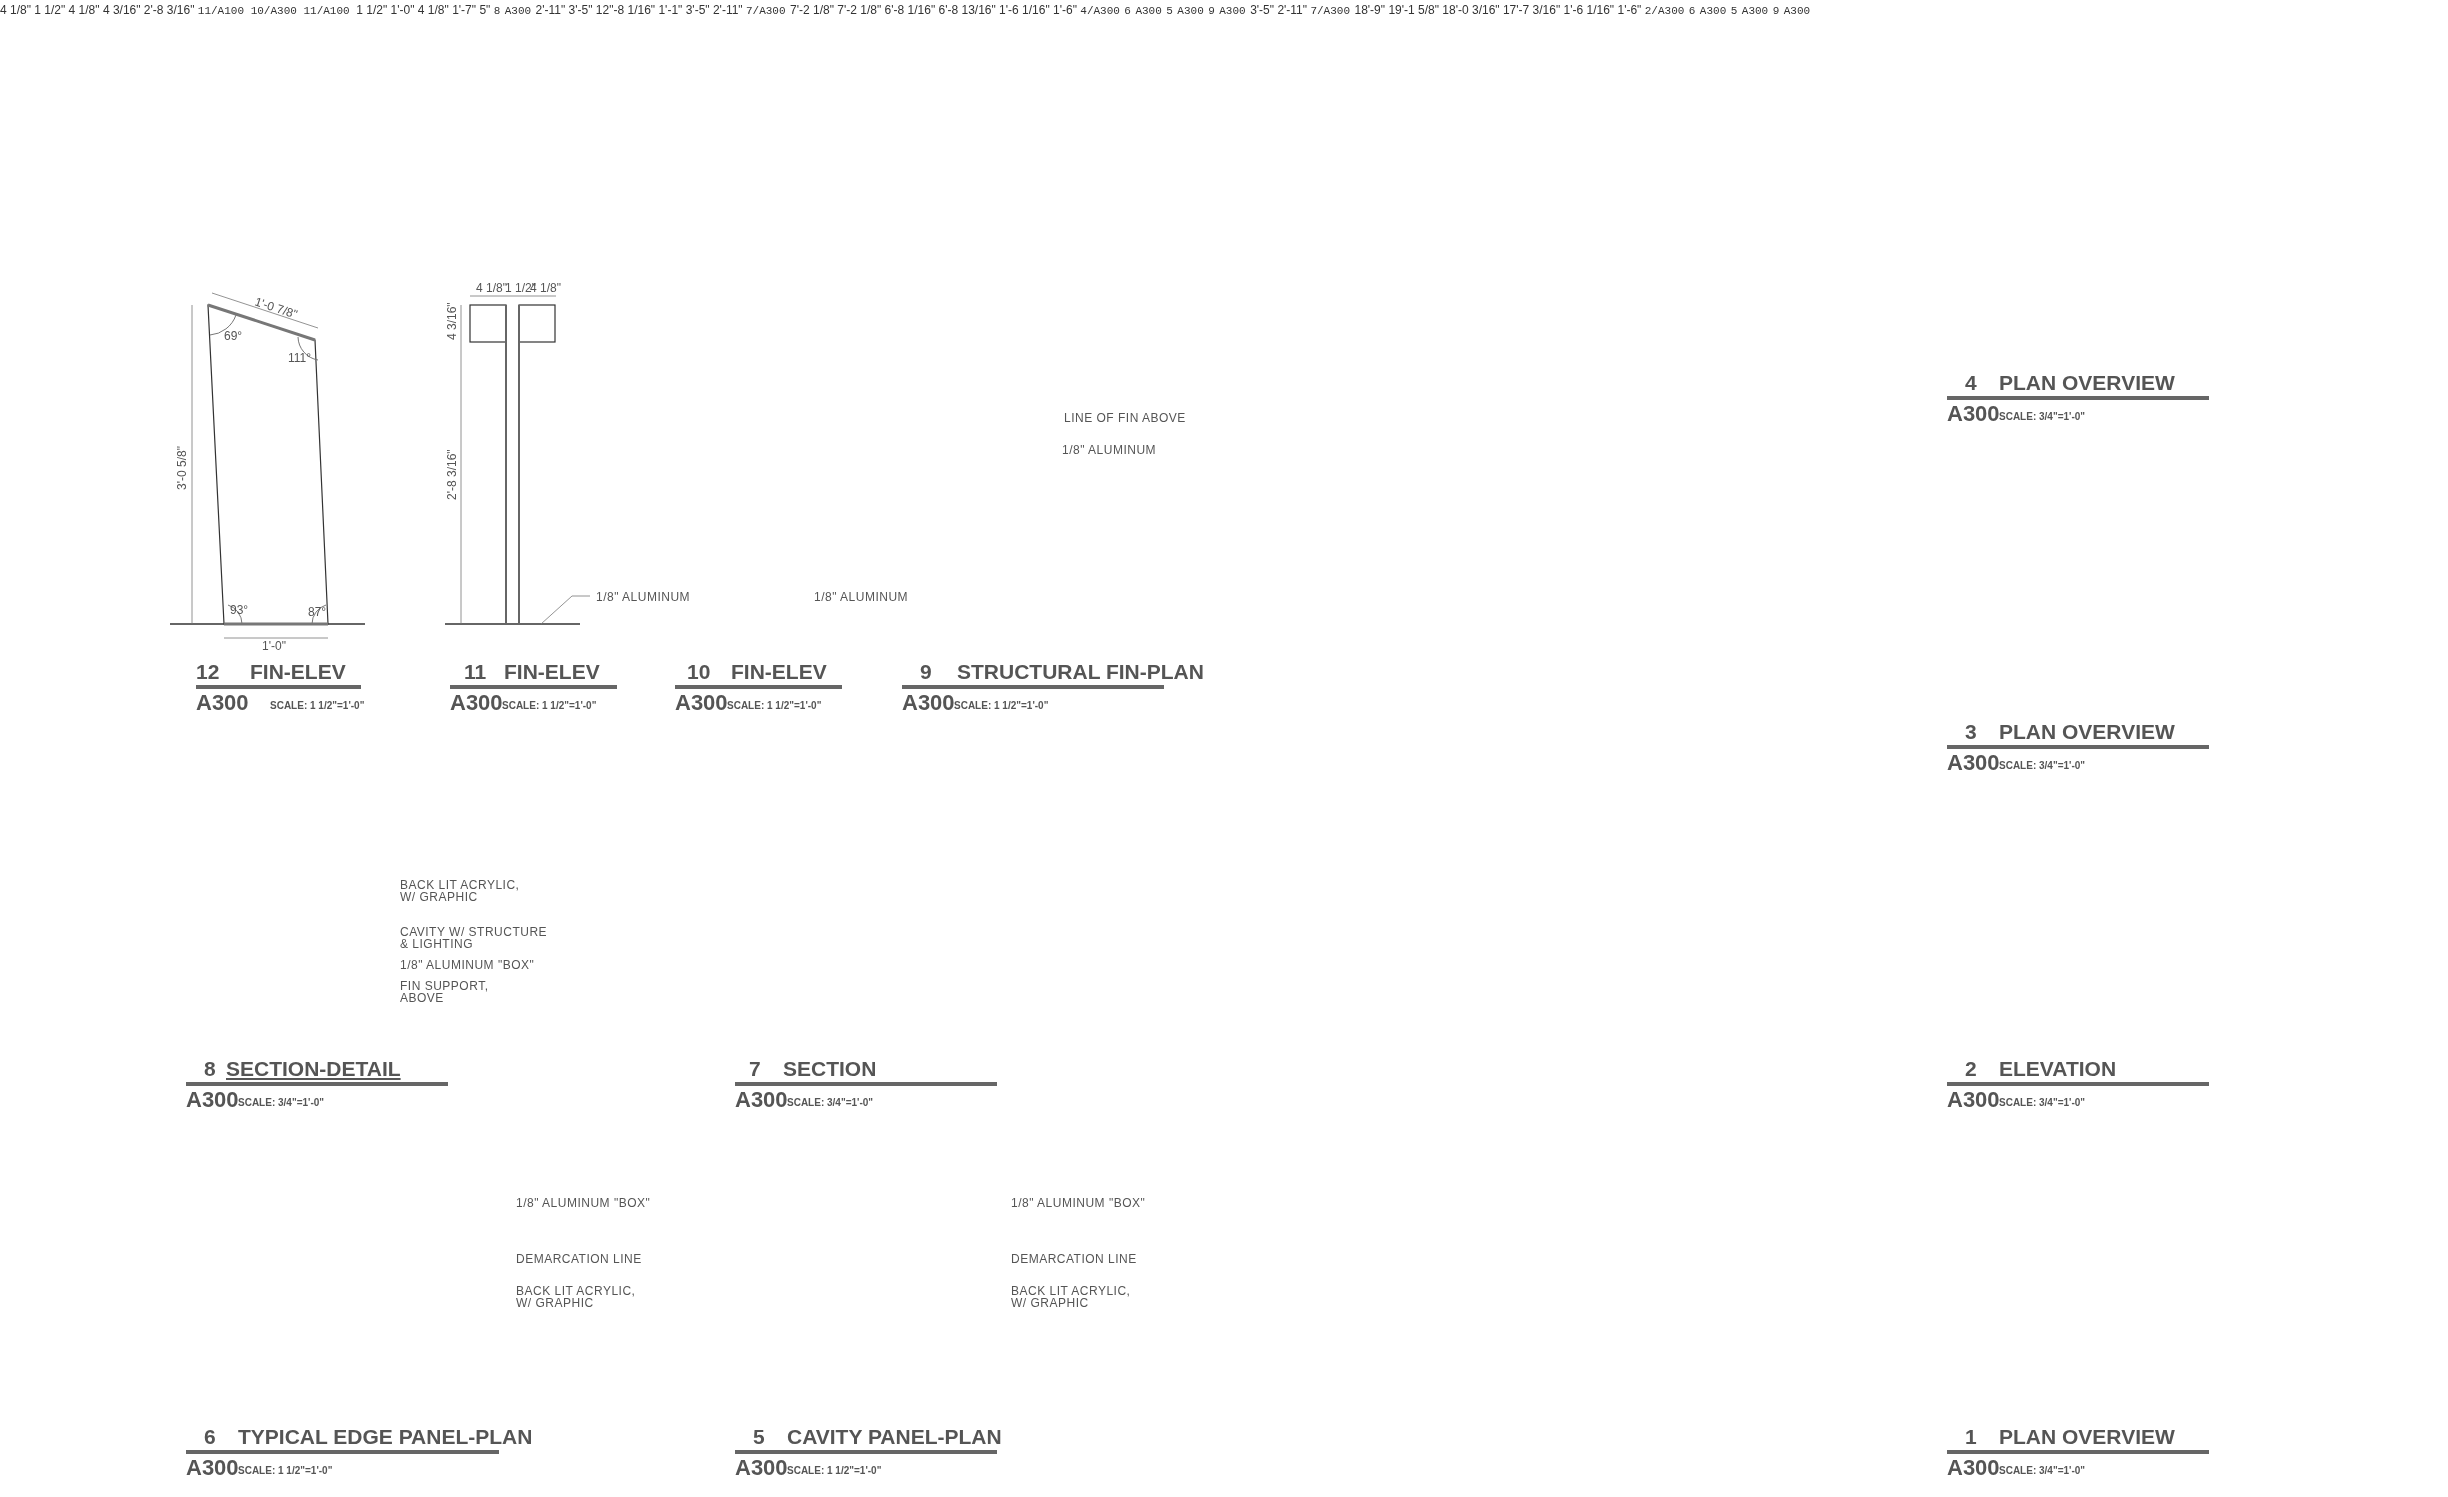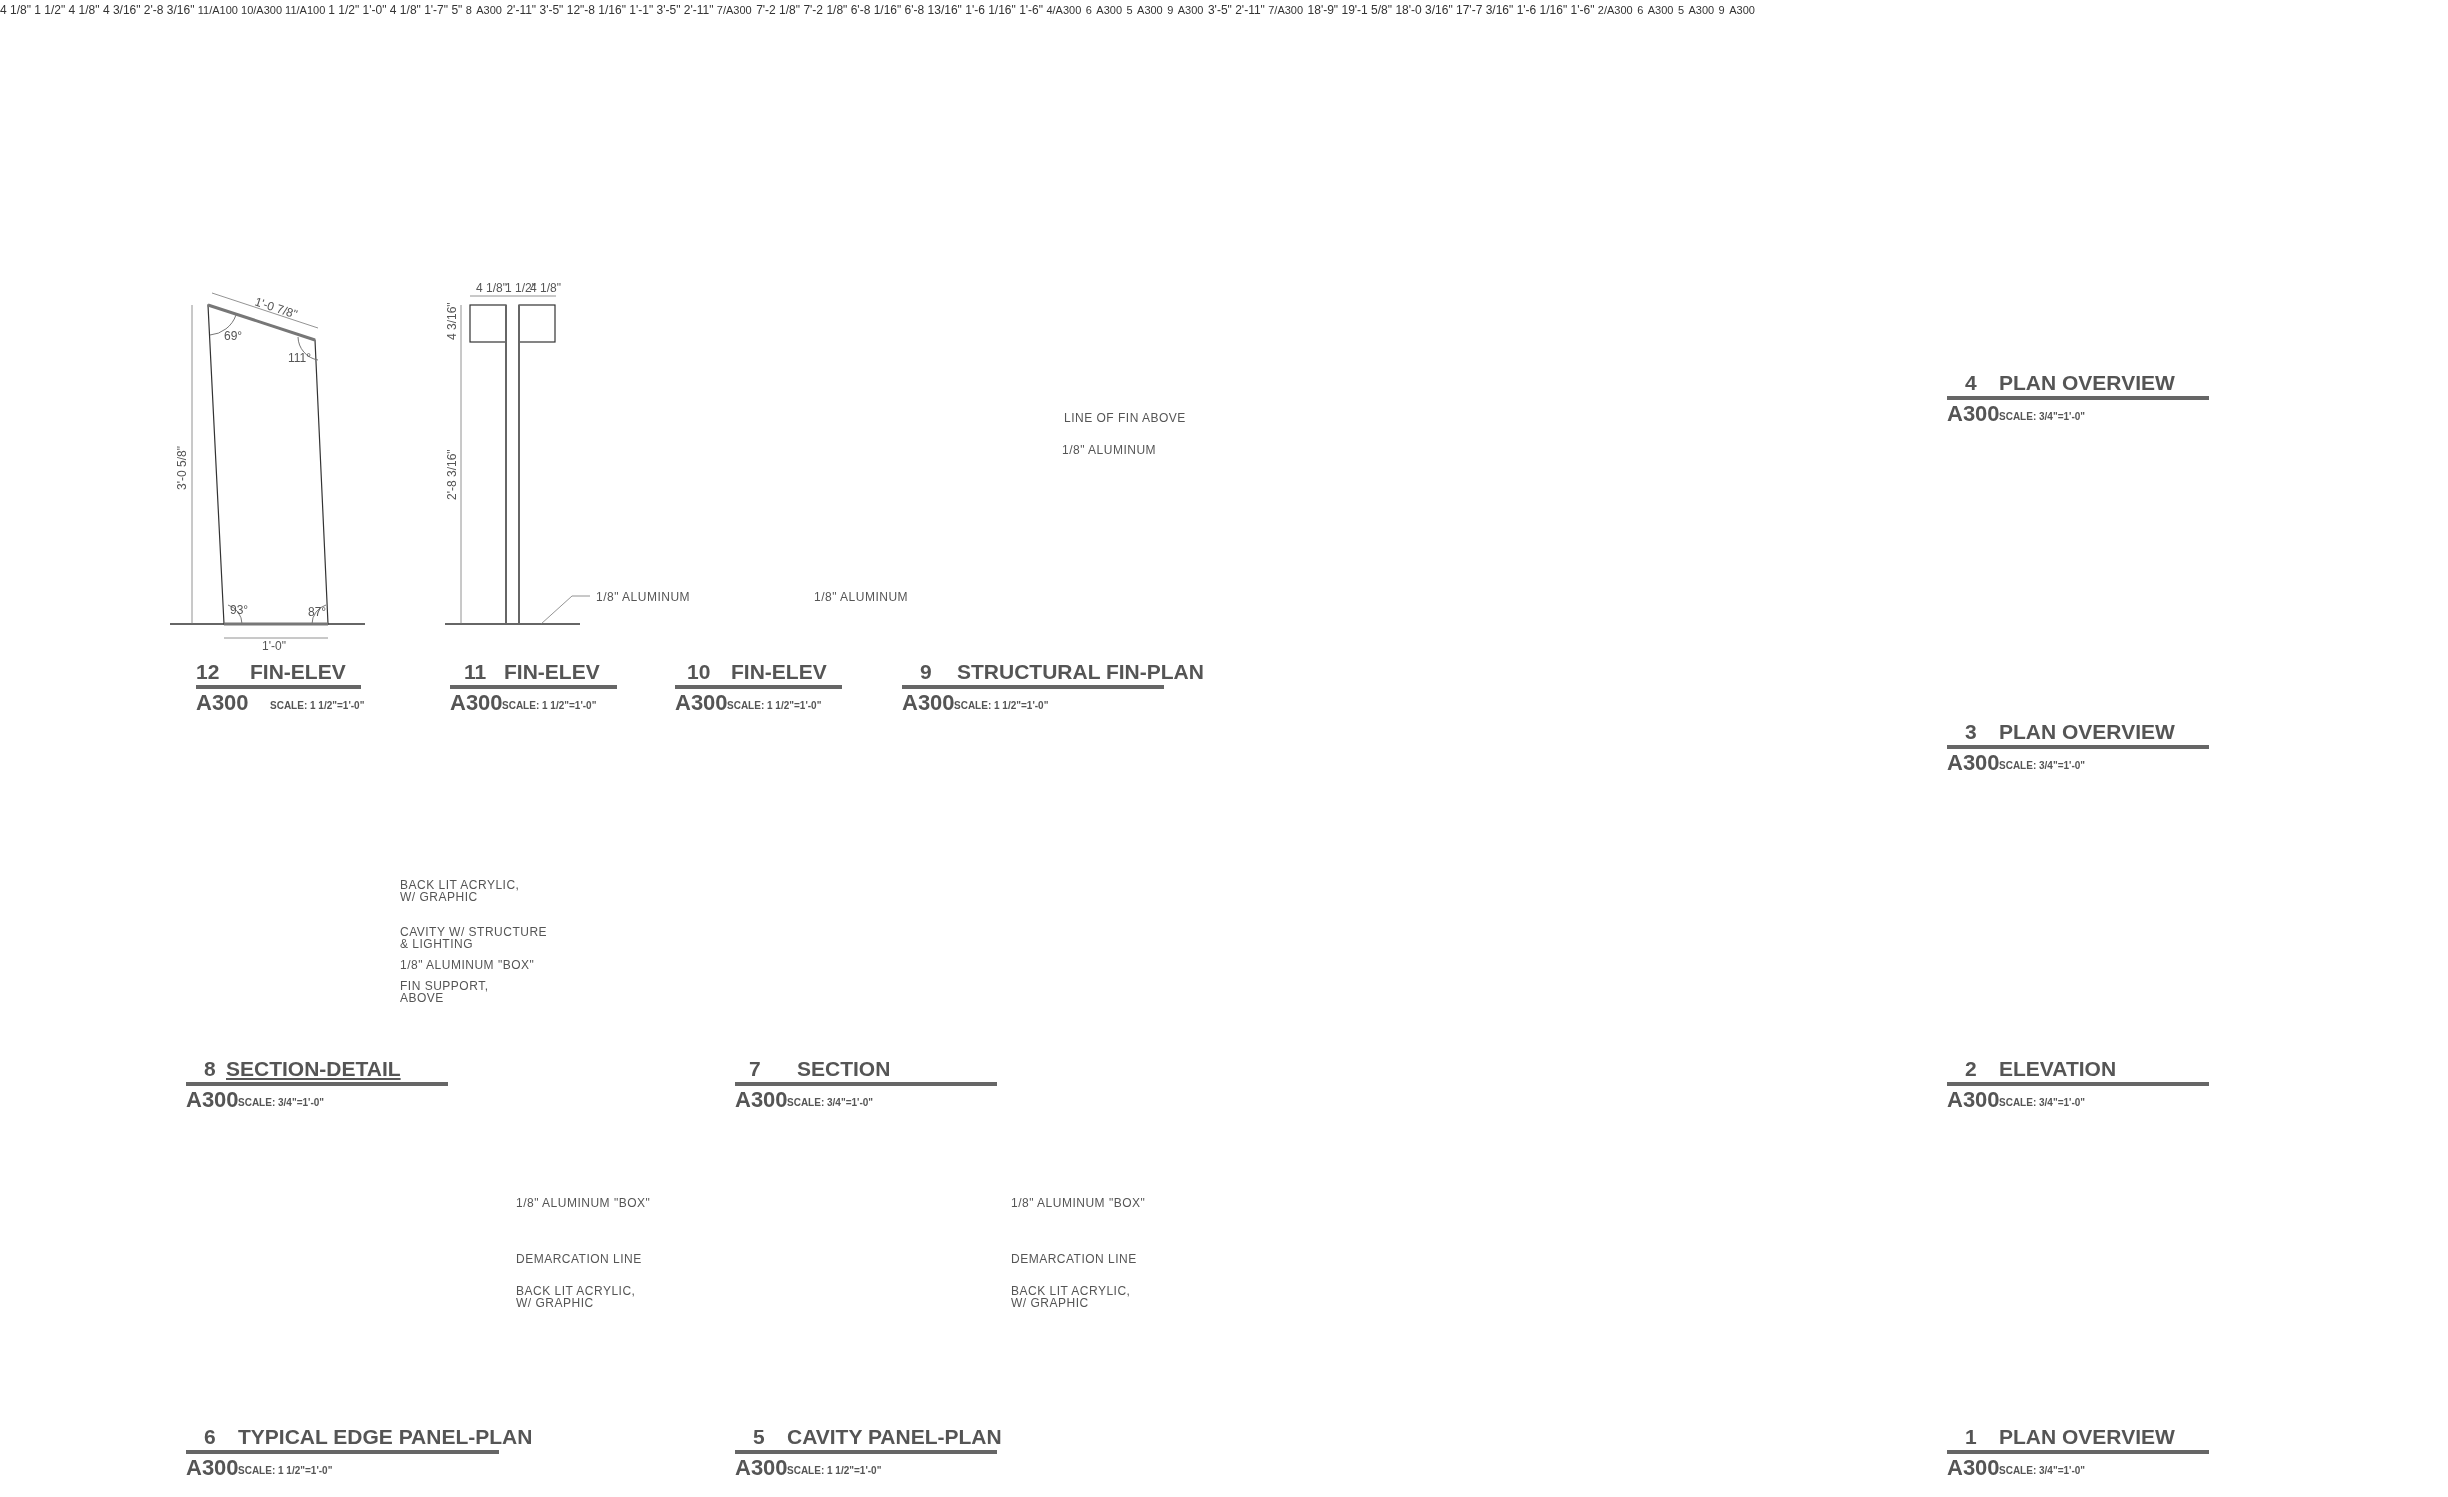--- a/index.html
+++ b/index.html
@@ -7,21 +7,21 @@
          font-family: "Liberation Sans", sans-serif; color: #333; }
   svg { position: absolute; left: 0; top: 0; }
   .title-block { position: absolute; }
   .tb-num { position: absolute; font-weight: bold; font-size: 21px; color: #555; letter-spacing: 0px; }
   .tb-name { position: absolute; font-weight: bold; font-size: 21px; color: #555; white-space: nowrap; }
   .tb-bar { position: absolute; height: 4px; background: #666; }
   .tb-sheet { position: absolute; font-weight: bold; font-size: 22px; color: #555; }
   .tb-scale { position: absolute; font-weight: bold; font-size: 10px; color: #555; white-space: nowrap; }
   .note { position: absolute; font-size: 12px; color: #555; white-space: nowrap; line-height: 12px; letter-spacing: 0.5px; }
   .dim { font-family: "Liberation Sans", sans-serif; font-size: 12px; fill: #555; }
-  .callout-t { font-family: Liberation Sans, sans-serif; font-size: 11px; fill: #555; }
+  .callout-t { font-family: Liberation Mono, monospace; font-size: 11px; fill: #555; }
 </style>
 </head>
 <body>
 
 
 
 <svg width="2448" height="1497" viewBox="0 0 2448 1497" xmlns="http://www.w3.org/2000/svg">
   <defs>
     <marker id="tick" markerWidth="10" markerHeight="10" refX="5" refY="5" orient="auto">
       <line x1="1" y1="9" x2="9" y2="1" stroke="#666" stroke-width="1.2"></line>
@@ -433,21 +433,21 @@
 </div>
 <div class="title-block" style="left:186px; top:1057px;">
   <span class="tb-num" style="left:18px; top:0;">8</span>
   <span class="tb-name" style="left:40px; top:0;text-decoration:underline;">SECTION-DETAIL</span>
   <div class="tb-bar" style="left:0; top:25px; width:262px;"></div>
   <span class="tb-sheet" style="left:0; top:30px;">A300</span>
   <span class="tb-scale" style="left:52px; top:40px;">SCALE: 3/4"=1'-0"</span>
 </div>
 <div class="title-block" style="left:735px; top:1057px;">
   <span class="tb-num" style="left:14px; top:0;">7</span>
-  <span class="tb-name" style="left:62px; top:0;">SECTION</span>
+  <span class="tb-name" style="left:48px; top:0;">SECTION</span>
   <div class="tb-bar" style="left:0; top:25px; width:262px;"></div>
   <span class="tb-sheet" style="left:0; top:30px;">A300</span>
   <span class="tb-scale" style="left:52px; top:40px;">SCALE: 3/4"=1'-0"</span>
 </div>
 <div class="title-block" style="left:186px; top:1425px;">
   <span class="tb-num" style="left:18px; top:0;">6</span>
   <span class="tb-name" style="left:52px; top:0;">TYPICAL EDGE PANEL-PLAN</span>
   <div class="tb-bar" style="left:0; top:25px; width:313px;"></div>
   <span class="tb-sheet" style="left:0; top:30px;">A300</span>
   <span class="tb-scale" style="left:52px; top:40px;">SCALE: 1 1/2"=1'-0"</span>

